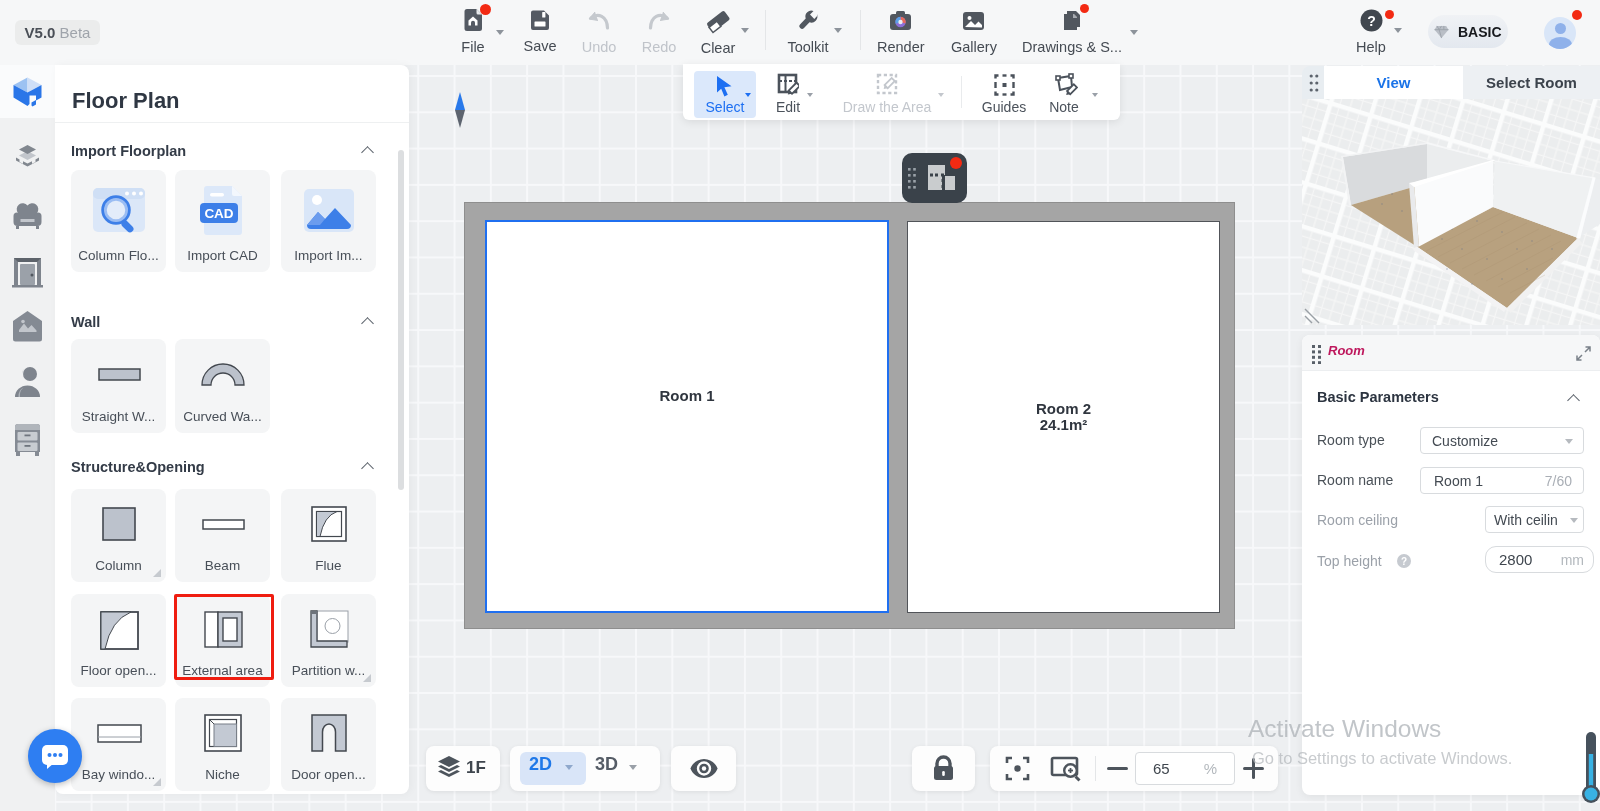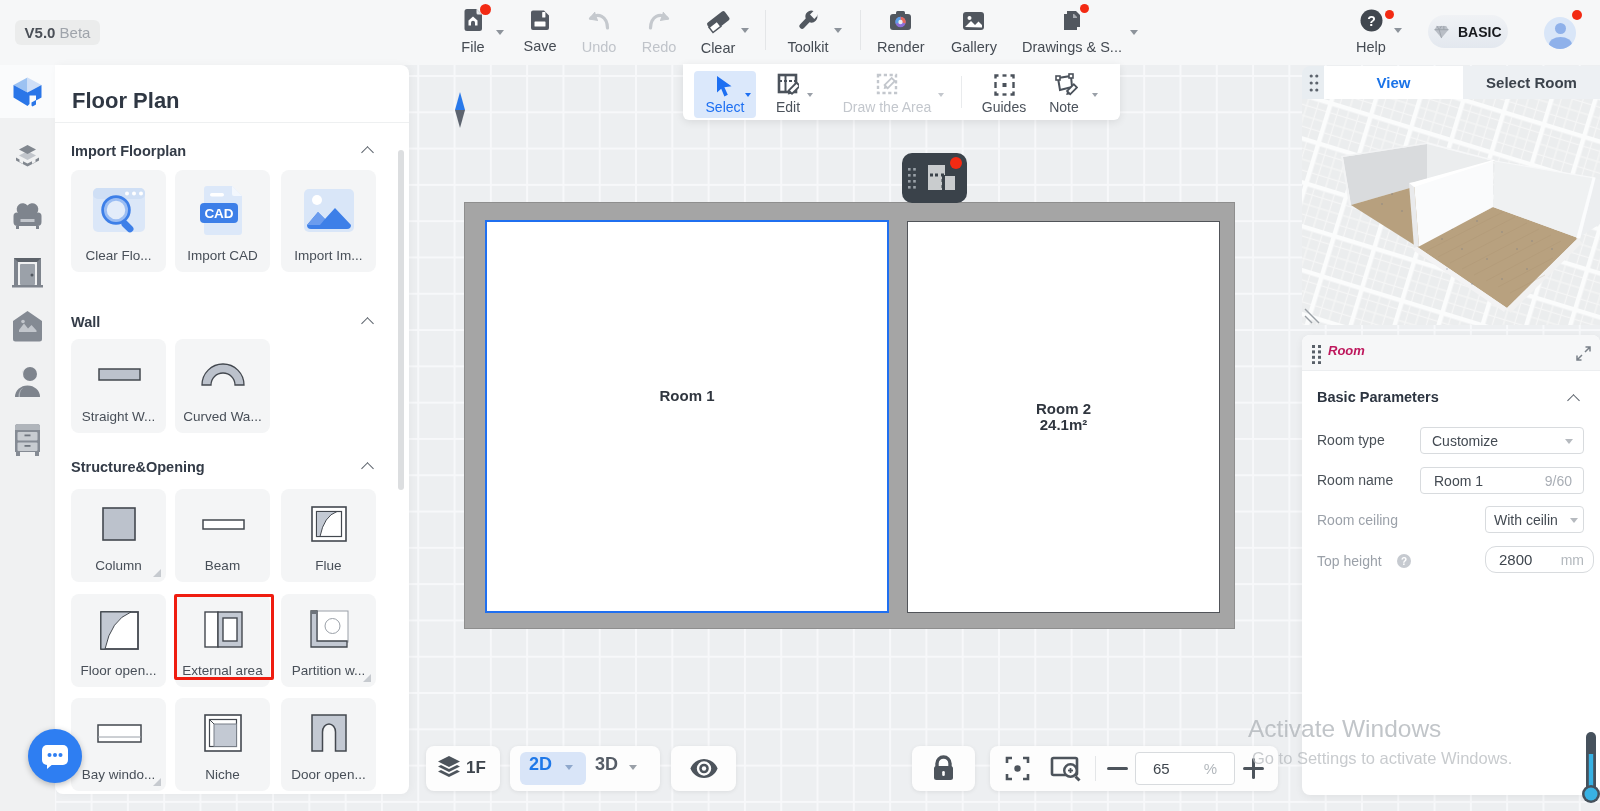--- a/index.html
+++ b/index.html
@@ -225,21 +225,21 @@
     <svg width="60" height="56" viewBox="0 0 60 56" style="margin-top:13px;">
       <rect x="4" y="5" width="52" height="44" rx="5" fill="#dbe7f8"></rect>
       <rect x="4" y="5" width="52" height="11" rx="5" fill="#cfdff5"></rect>
       <circle cx="38" cy="10.5" r="2" fill="#ffffff"></circle>
         <circle cx="45" cy="10.5" r="2" fill="#ffffff"></circle>
         <circle cx="52" cy="10.5" r="2" fill="#ffffff"></circle>
       <circle cx="27" cy="27" r="12" fill="none" stroke="#3d7fe8" stroke-width="5.5"></circle>
       <circle cx="27" cy="27" r="12" fill="#e9f1fb" opacity="0.55"></circle>
       <rect x="36" y="36" width="14" height="7" rx="3.5" fill="#3d7fe8" transform="rotate(45 36 36)"></rect>
     </svg>
-    <div class="clab">Clear Flo...</div>
+    <div class="clab">Column Flo...</div>
   </div>
   <div class="card" style="left:120px; top:105px; height:102px;">
     <svg width="60" height="56" viewBox="0 0 60 56" style="margin-top:13px;">
       <path d="M14 3 h25 l10 10 v36 a3 3 0 0 1 -3 3 h-32 a3 3 0 0 1 -3 -3 v-43 a3 3 0 0 1 3 -3 z" fill="#dce8f9"></path>
       <path d="M39 3 l10 10 h-8 a2 2 0 0 1 -2 -2 z" fill="#f3f7fd"></path>
       <rect x="17" y="10" width="14" height="3.5" rx="1.7" fill="#ffffff"></rect>
       <rect x="7" y="20" width="38" height="20" rx="4" fill="#3d7fe8"></rect>
       <text x="26" y="35" font-size="13.5" font-weight="bold" fill="#ffffff" text-anchor="middle" font-family="Liberation Sans">CAD</text>
     </svg>
     <div class="clab">Import CAD</div>
@@ -613,21 +613,21 @@
   <div class="abs" style="left:15px; top:54px; font-size:14.5px; font-weight:bold; color:#2c3440;">Basic Parameters</div>
   <div class="chev" style="left:267px; top:61px;"></div>
   <div class="flabel" style="top:97px;">Room type</div>
   <div class="fbox" style="left:118px; top:92px; width:164px;">
     <span style="position:absolute; left:11px; top:5px;">Customize</span>
     <div class="fcaret" style="right:10px; top:11px;"></div>
   </div>
   <div class="flabel" style="top:137px;">Room name</div>
   <div class="fbox" style="left:118px; top:132px; width:164px;">
     <span style="position:absolute; left:13px; top:5px;">Room 1</span>
-    <span style="position:absolute; right:11px; top:5px; color:#a9aeb5;">9/60</span>
+    <span style="position:absolute; right:11px; top:5px; color:#a9aeb5;">7/60</span>
   </div>
   <div class="flabel gray" style="top:177px;">Room ceiling</div>
   <div class="fbox" style="left:183px; top:171px; width:99px;">
     <span style="position:absolute; left:8px; top:5px; width:76px; overflow:hidden; white-space:nowrap;">With ceilin</span>
     <div class="fcaret" style="right:5px; top:11px;"></div>
   </div>
   <div class="flabel gray" style="top:218px;">Top height</div>
   <svg class="abs" style="left:95px; top:219px;" width="14" height="14" viewBox="0 0 14 14">
     <circle cx="7" cy="7" r="7" fill="#c6cad0"></circle>
     <text x="7" y="10.5" font-size="10" font-weight="bold" fill="#ffffff" text-anchor="middle" font-family="Liberation Sans">?</text>

